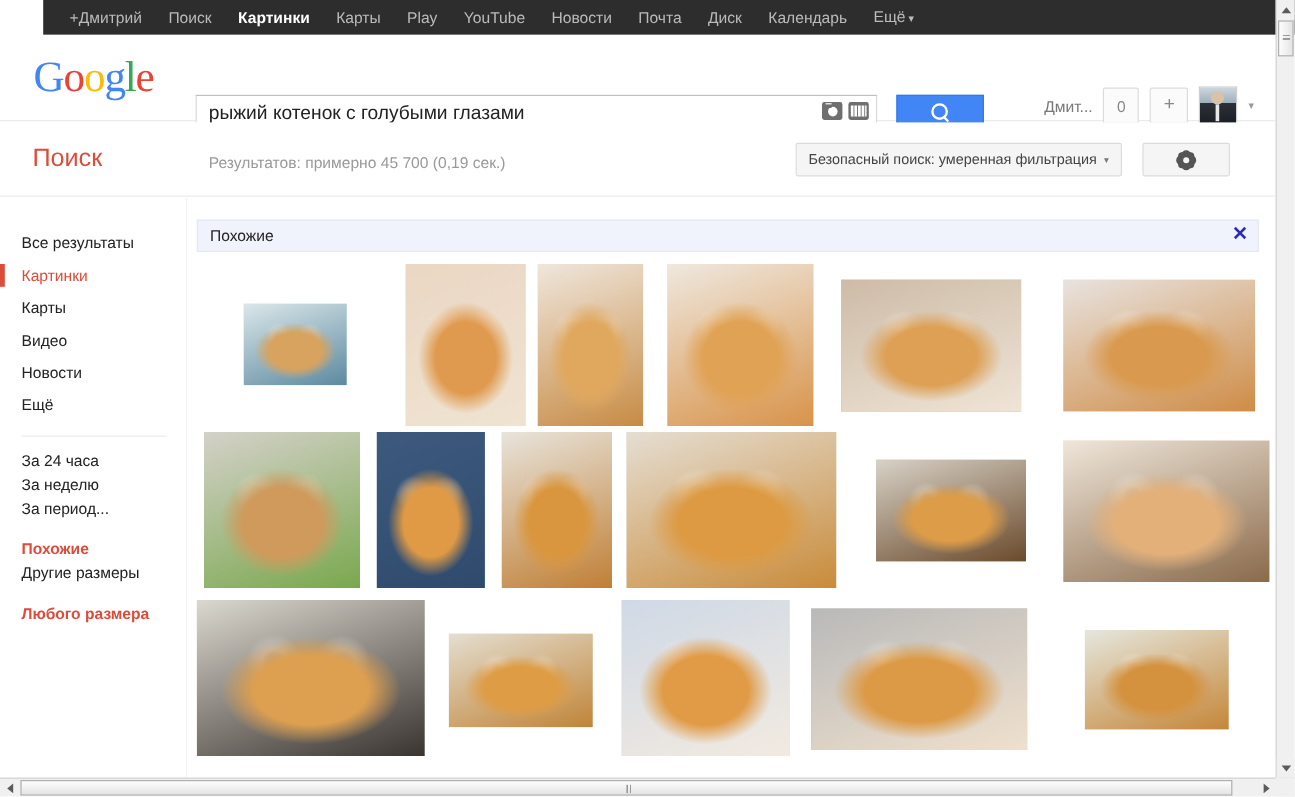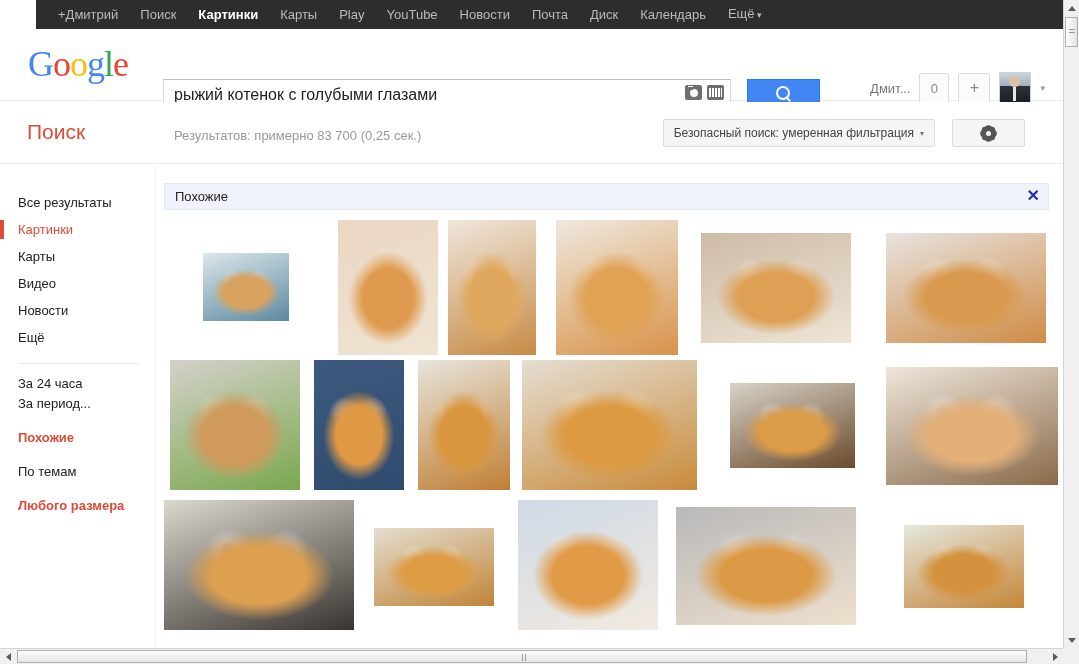--- a/index.html
+++ b/index.html
@@ -528,47 +528,48 @@
       <div class="acct-name">Дмит...</div>
       <div class="acct-count">0</div>
       <div class="acct-share">+</div>
       <div class="acct-avatar"></div>
       <div class="acct-caret">▾</div>
     </div>
   </div>
 
   <div class="subbar">
     <div class="page-title">Поиск</div>
-    <div class="result-stats">Результатов: примерно 83 700 (0,25 сек.)</div>
+    <div class="result-stats">Результатов: примерно 45 700 (0,19 сек.)</div>
     <div class="safesearch">
       <span>Безопасный поиск: умеренная фильтрация</span>
       <span class="caret">▾</span>
     </div>
     <div class="gearbtn">
       <div class="gear"></div>
     </div>
   </div>
 
   <div class="sidebar" id="sidebar">
       <div class="sb-link">Все результаты</div>
       <div class="sb-link sel">Картинки</div>
       <div class="sb-link">Карты</div>
       <div class="sb-link">Видео</div>
       <div class="sb-link">Новости</div>
       <div class="sb-link">Ещё</div>
       <div class="sb-sep"></div>
       <div class="sb-group">
         <div class="sb-sub">За 24 часа</div>
+        <div class="sb-sub">За неделю</div>
         <div class="sb-sub">За период...</div>
       </div>
       <div class="sb-group">
         <div class="sb-head">Похожие</div>
+        <div class="sb-sub">Другие размеры</div>
       </div>
       <div class="sb-group">
-        <div class="sb-sub">По темам</div>
       </div>
       <div class="sb-group">
         <div class="sb-head">Любого размера</div>
       </div>
     </div>
 
   <div class="results">
     <div class="related-head">
       <span class="rh-title">Похожие</span>
       <span class="rh-close">✕</span>

